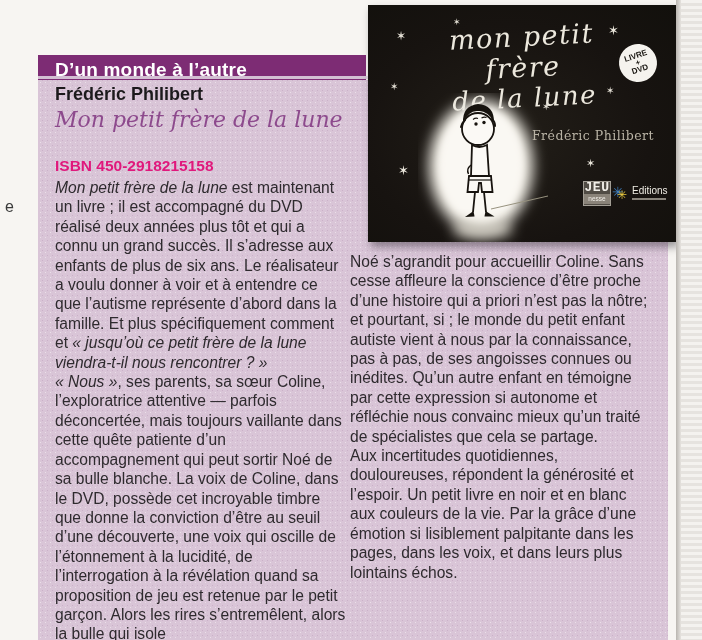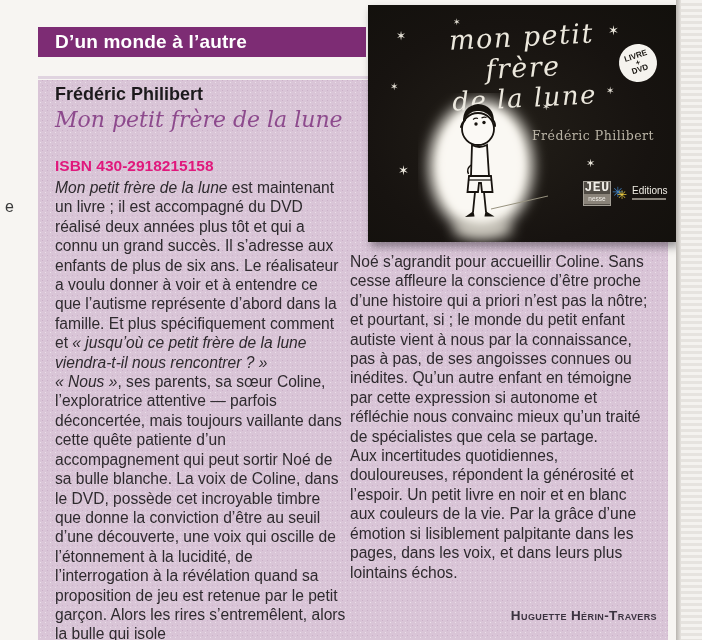--- a/index.html
+++ b/index.html
@@ -17,21 +17,21 @@
   }
   .scan-edge-right .inner-shadow{
     position:absolute; left:0; top:0; width:5px; height:100%;
     background:linear-gradient(90deg,#b9b5b0,#e6e3df);
   }
   .edge-fragment {
     position:absolute; left:5px; top:198px; font-size:16px; color:#3a3a3a;
   }
   
   .banner {
-    position:absolute; left:38px; top:27px; width:328px; height:30px;
+    position:absolute; left:38px; top:55px; width:328px; height:30px;
     background:var(--banner_purple,#7d2c74);
     color:#ffffff; font-weight:bold; font-size:19px;
     display:flex; align-items:center; padding-left:17px; letter-spacing:.2px;
   }
   .banner-underline {
     position:absolute; left:38px; top:76px; width:628px; height:3px;
     background:#ddd0de; opacity:.9;
   }
   
   .pink-box {
@@ -110,33 +110,32 @@
 
   <span class="edge-fragment">e</span>
 
   <div class="banner">D’un monde à l’autre</div>
   <div class="banner-underline"></div>
 
   <div class="pink-box"></div>
 
   <div class="rev-author">Frédéric Philibert</div>
   <div class="rev-title">Mon petit frère de la lune</div>
-  <div class="rev-isbn">ISBN 430-2918215158</div>
+  <div class="rev-isbn">ISBN 450-2918215158</div>
 
   <div class="col col-left">
     <p><span class="it">Mon petit frère de la lune</span><span> est maintenant un livre ; il est accompagné du DVD réalisé deux années plus tôt et qui a connu un grand succès. Il s’adresse aux enfants de plus de six ans. Le réalisateur a voulu donner à voir et à entendre ce que l’autisme représente d’abord dans la famille. Et plus spécifiquement comment et </span><span class="it">« jusqu’où ce petit frère de la lune viendra-t-il nous rencontrer ? »</span></p>
     <p><span class="it">« Nous »</span><span>, ses parents, sa sœur Coline, l’exploratrice attentive — parfois déconcertée, mais toujours vaillante dans cette quête patiente d’un accompagnement qui peut sortir Noé de sa bulle blanche. La voix de Coline, dans le DVD, possède cet incroyable timbre que donne la conviction d’être au seuil d’une découverte, une voix qui oscille de l’étonnement à la lucidité, de l’interrogation à la révélation quand sa proposition de jeu est retenue par le petit garçon. Alors les rires s’entremêlent, alors la bulle qui isole</span></p>
   </div>
 
   <div class="col col-right">
     <p>Noé s’agrandit pour accueillir Coline. Sans cesse affleure la conscience d’être proche d’une histoire qui a priori n’est pas la nôtre; et pourtant, si ; le monde du petit enfant autiste vient à nous par la connaissance, pas à pas, de ses angoisses connues ou inédites. Qu’un autre enfant en témoigne par cette expression si autonome et réfléchie nous convainc mieux qu’un traité de spécialistes que cela se partage.</p>
     <p>Aux incertitudes quotidiennes, douloureuses, répondent la générosité et l’espoir. Un petit livre en noir et en blanc aux couleurs de la vie. Par la grâce d’une émotion si lisiblement palpitante dans les pages, dans les voix, et dans leurs plus lointains échos.</p>
   </div>
 
-  <div class="signature">Huguette Hérin-Travers</div>
 
   <div class="cover">
     <span class="star" style="left:28px;top:24px;font-size:12px;">✶</span>
     <span class="star" style="left:85px;top:12px;font-size:9px;">✶</span>
     <span class="star" style="left:240px;top:18px;font-size:13px;">✶</span>
     <span class="star" style="left:238px;top:80px;font-size:10px;">✶</span>
     <span class="star" style="left:174px;top:96px;font-size:10px;">✶</span>
     <span class="star" style="left:22px;top:76px;font-size:10px;">✶</span>
     <span class="star" style="left:30px;top:158px;font-size:13px;">✶</span>
     <span class="star" style="left:218px;top:152px;font-size:11px;">✶</span>

